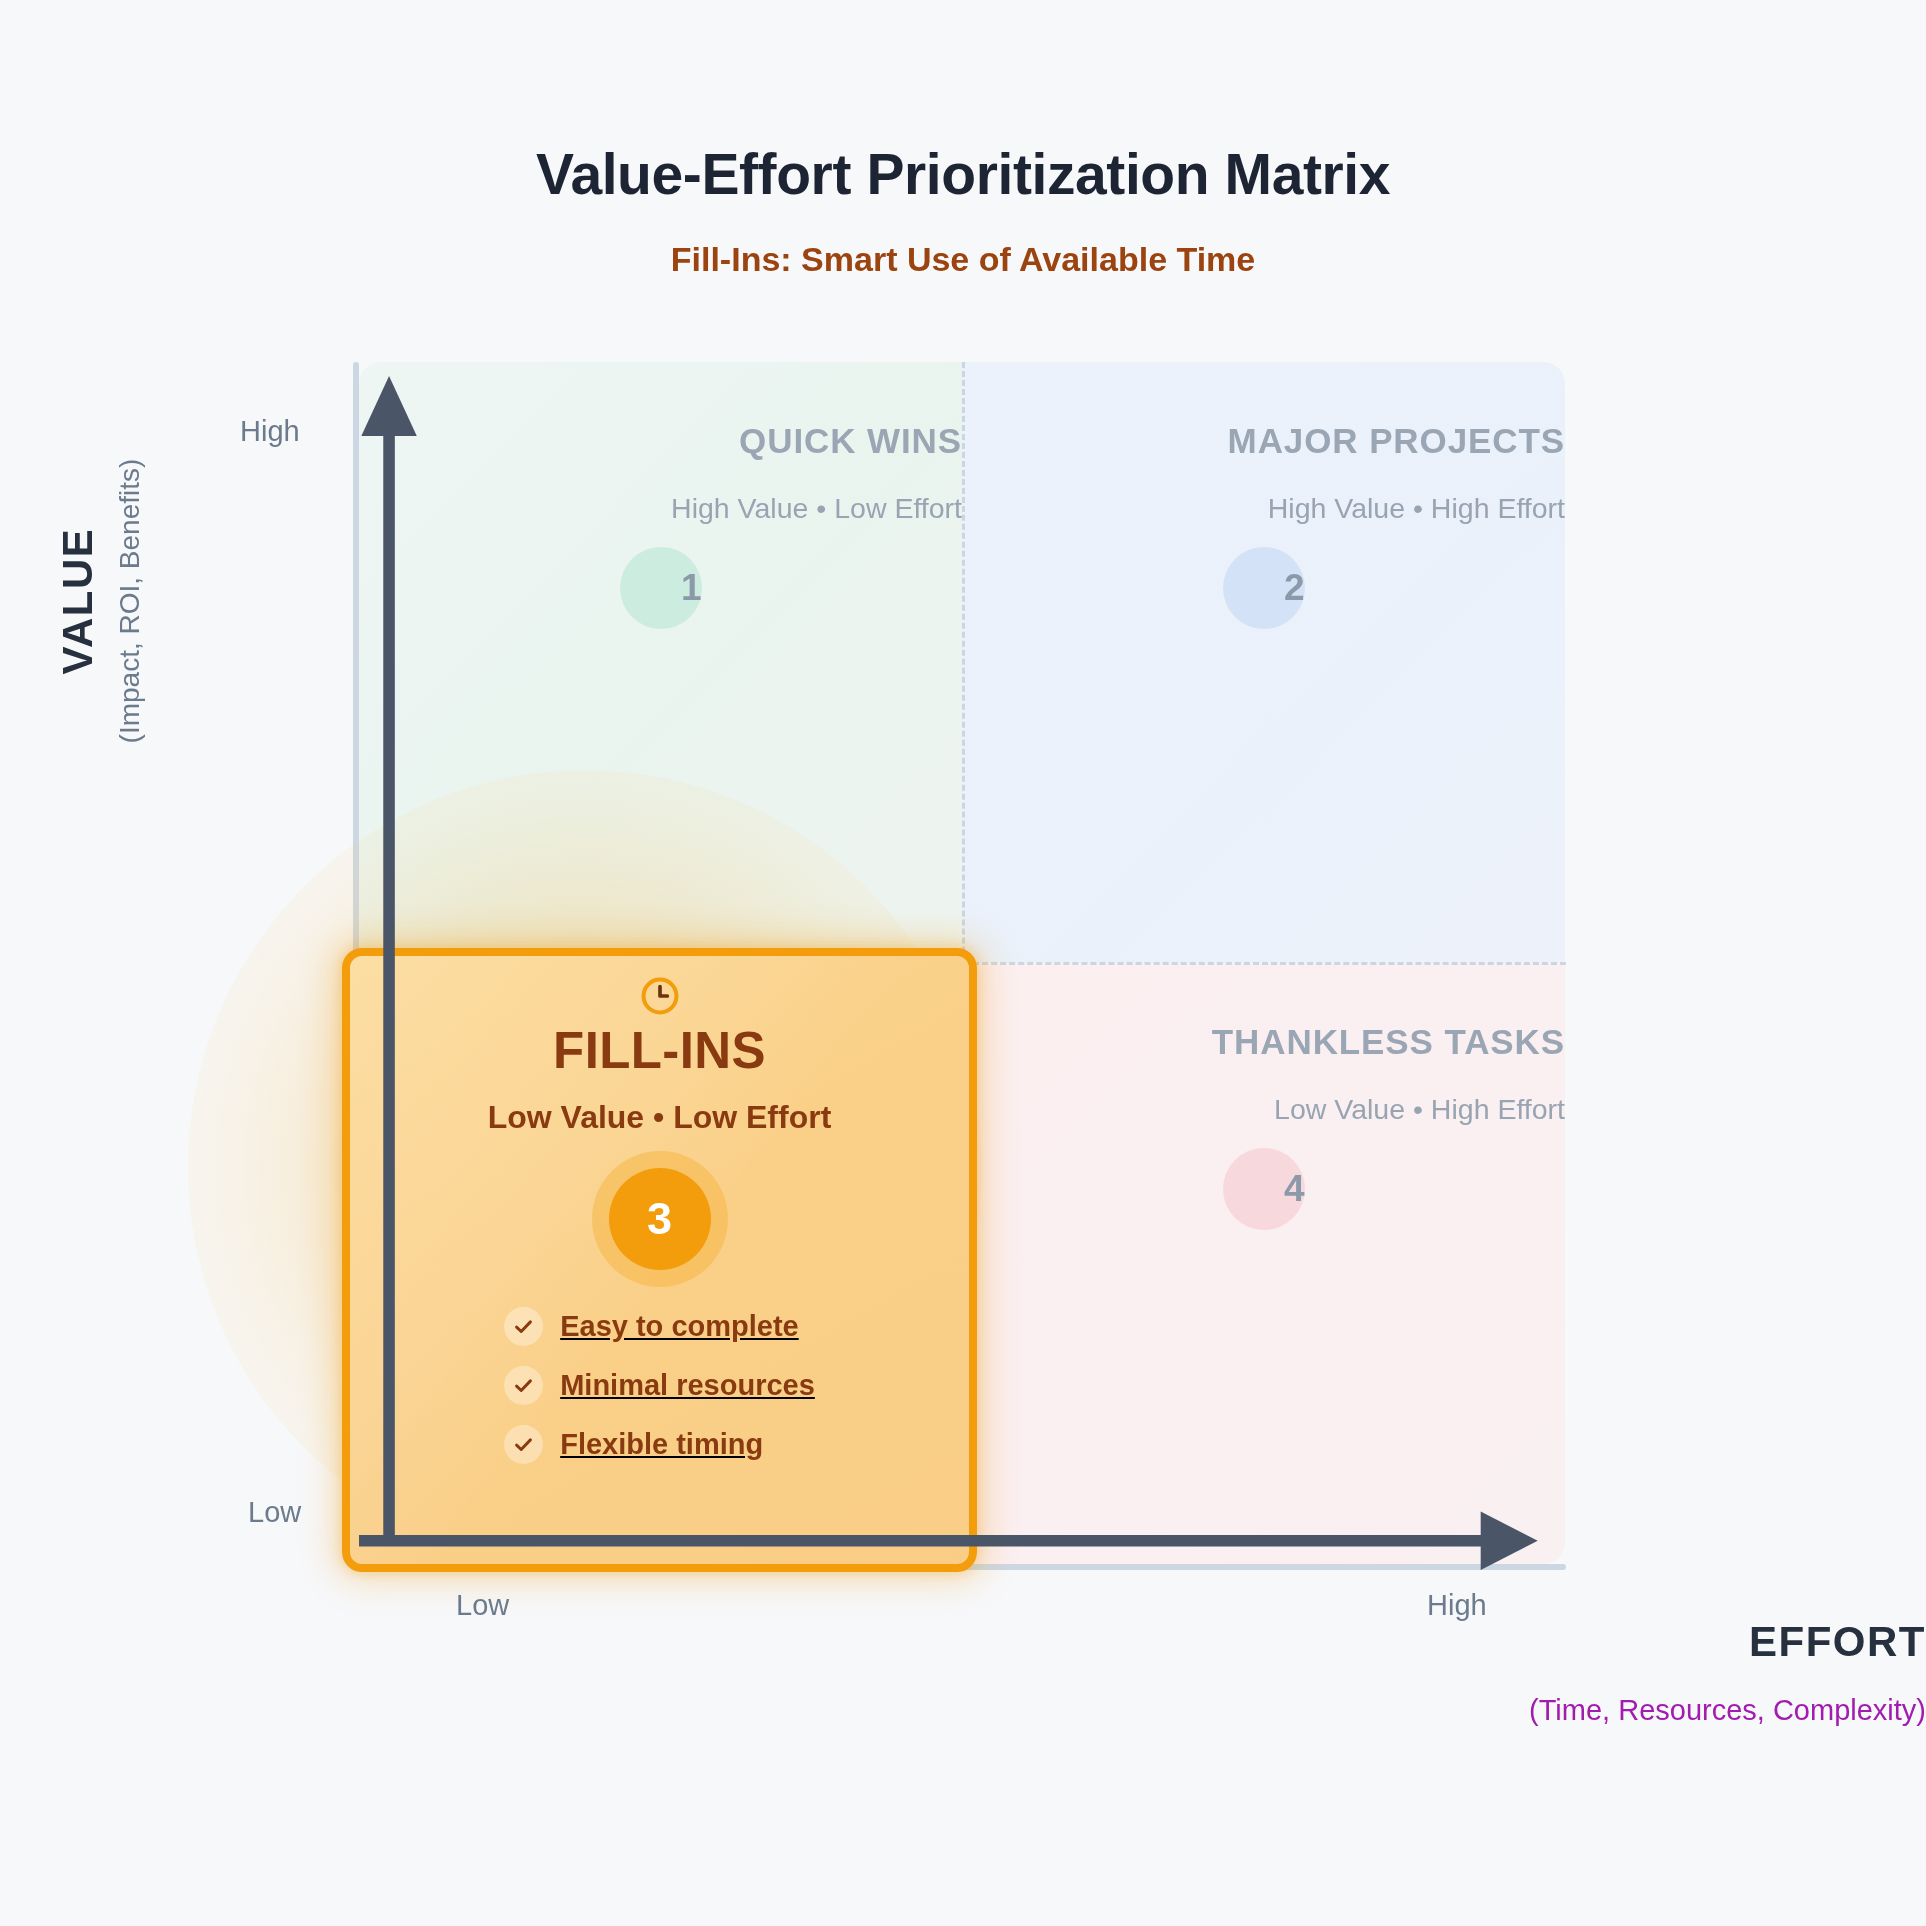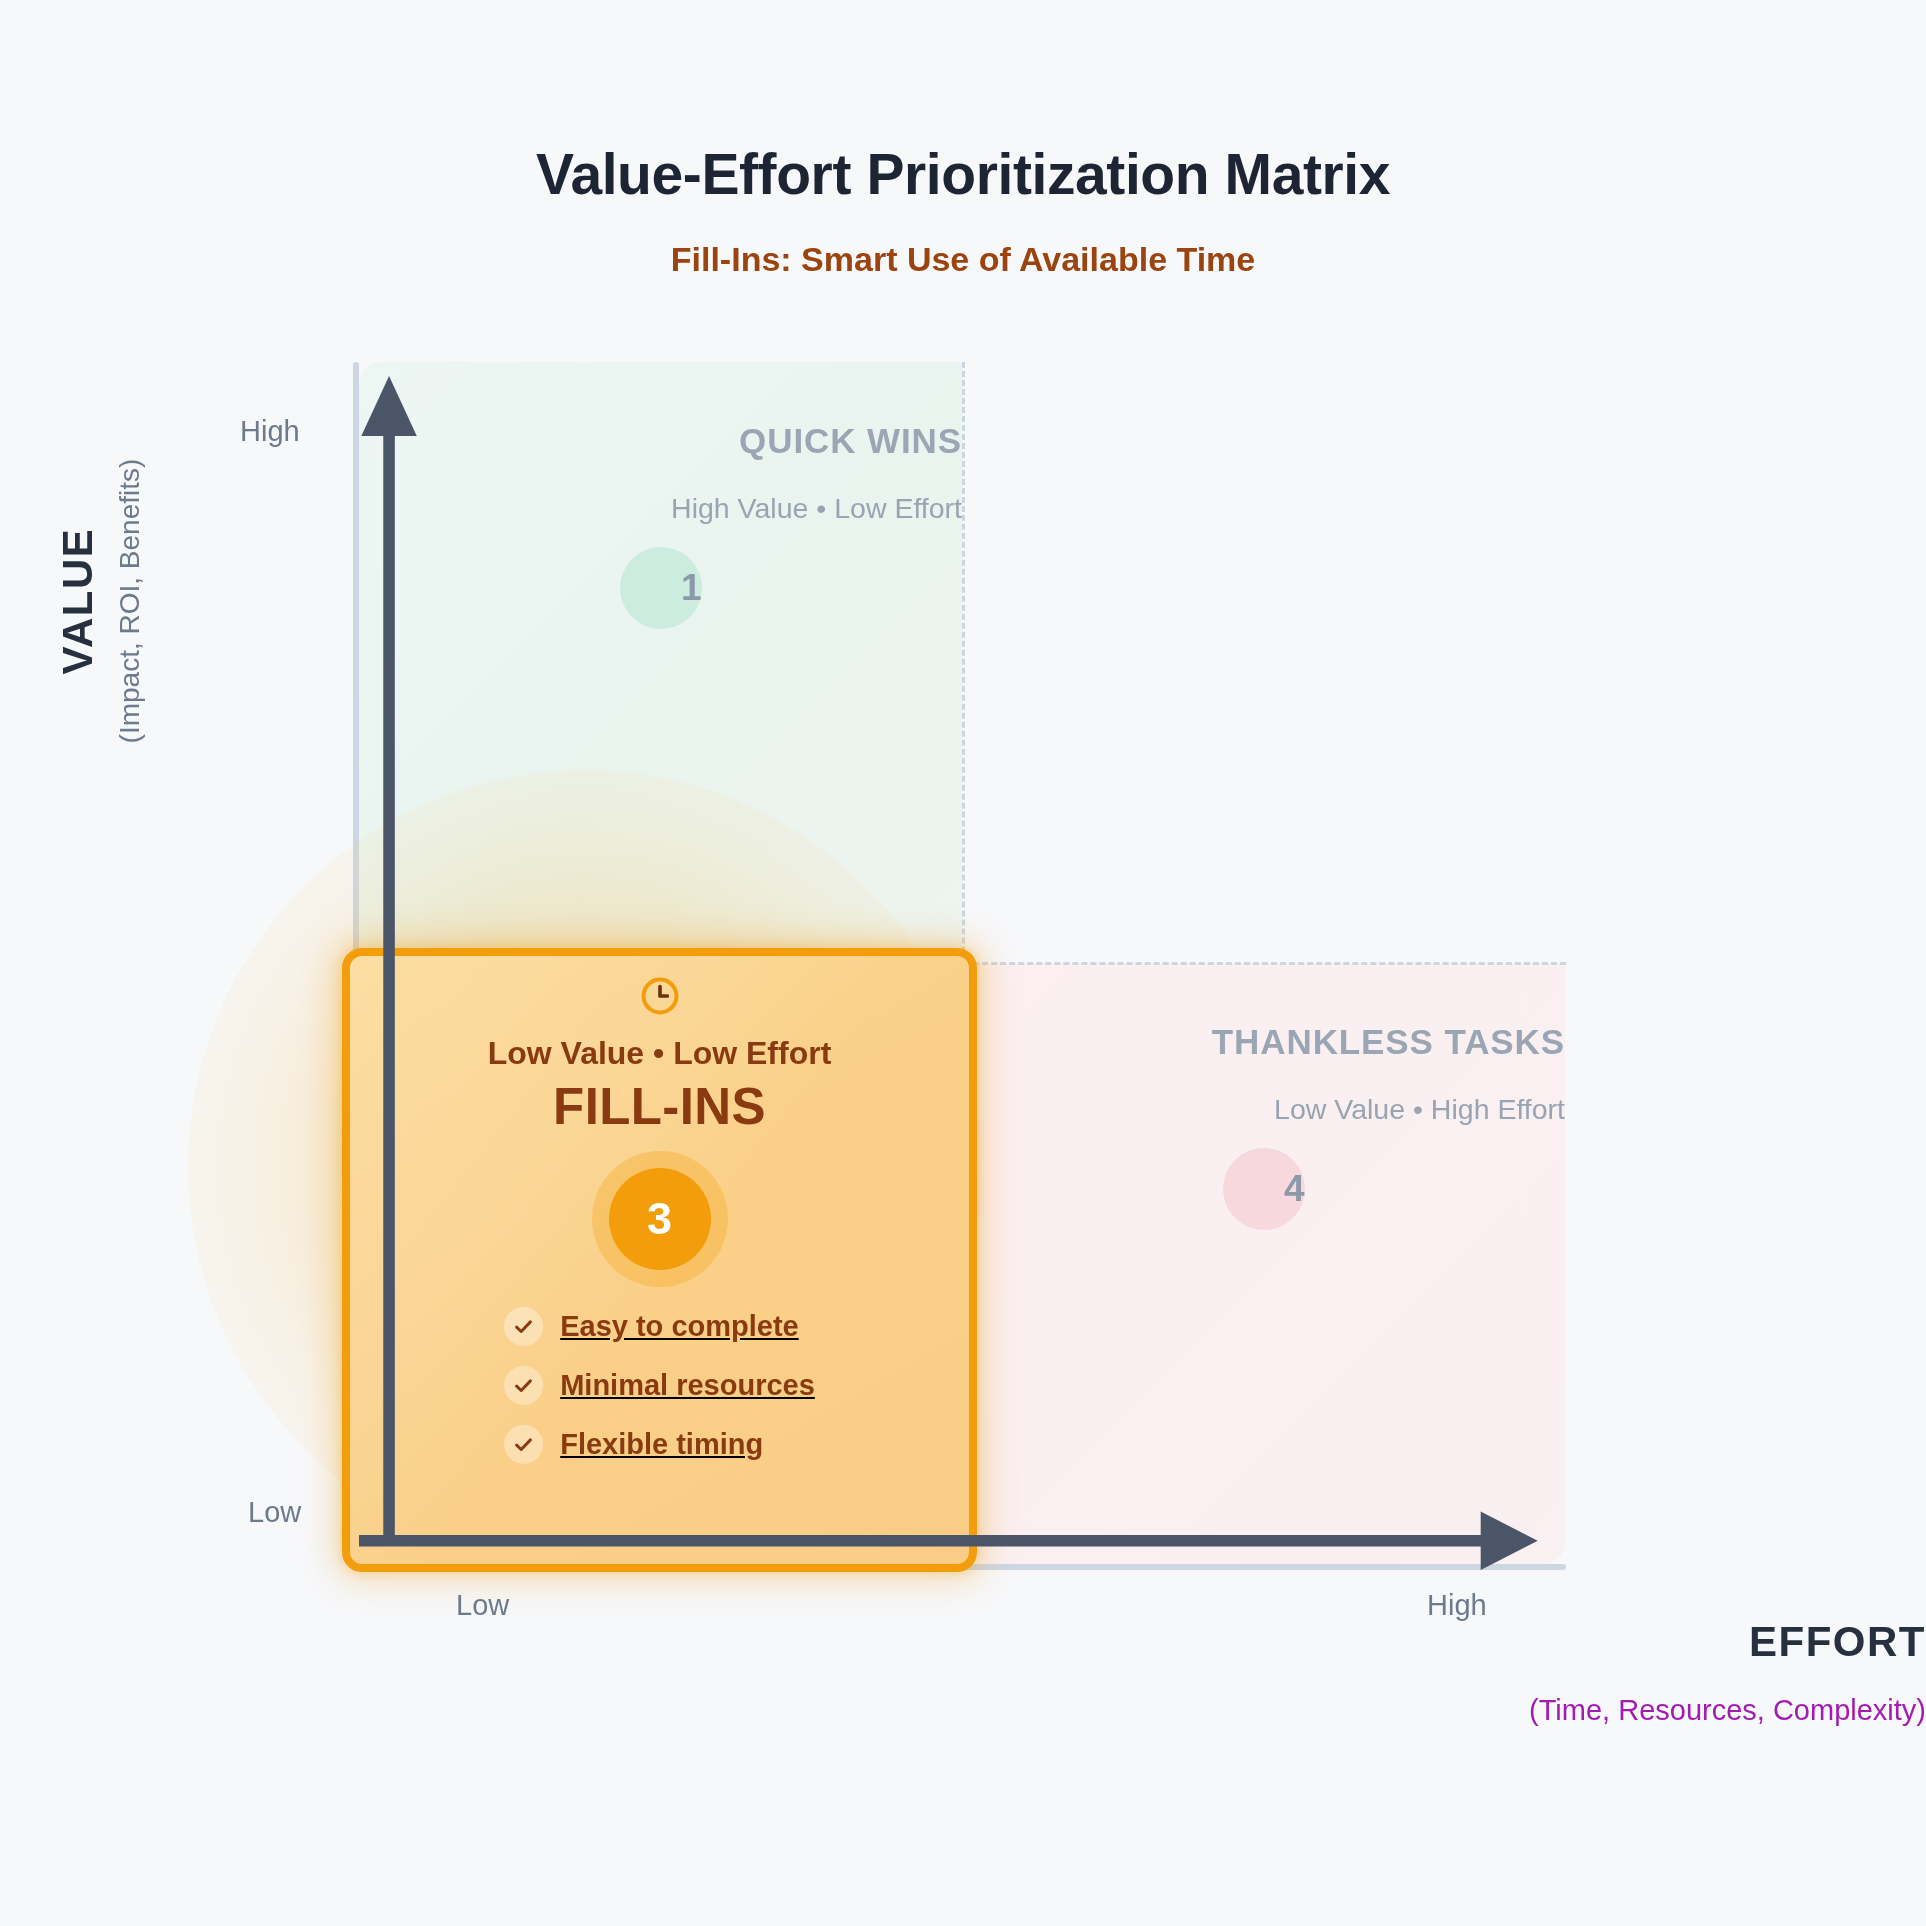--- a/index.html
+++ b/index.html
@@ -349,20 +349,27 @@
   <div id="matrix-bottom-border"></div>
 
   <div class="quad" id="quad-1">
     <div class="quad-inner">
       <div class="quad-name">QUICK WINS</div>
       <div class="quad-desc">High Value • Low Effort</div>
       <div class="quad-badge">1</div>
     </div>
   </div>
 
+  <div class="quad" id="quad-2">
+    <div class="quad-inner">
+      <div class="quad-name">MAJOR PROJECTS</div>
+      <div class="quad-desc">High Value • High Effort</div>
+      <div class="quad-badge">2</div>
+    </div>
+  </div>
 
   <div class="quad" id="quad-3"></div>
 
   <div class="quad" id="quad-4">
     <div class="quad-inner">
       <div class="quad-name">THANKLESS TASKS</div>
       <div class="quad-desc">Low Value • High Effort</div>
       <div class="quad-badge">4</div>
     </div>
   </div>
@@ -374,22 +381,22 @@
 
   <div id="fillins-box">
     <div id="fillins-sheen"></div>
     <div id="fillins-content">
 
       <svg id="clock-icon" viewBox="0 0 24 24">
         <circle cx="12" cy="12" r="9.4" fill="none" stroke="#f39c0c" stroke-width="2.3"></circle>
         <path d="M12 6.6 V12 H16.2" fill="none" stroke="#6b3410" stroke-width="2.1" stroke-linecap="round" stroke-linejoin="round"></path>
       </svg>
 
+      <div id="fillins-title">FILL-INS</div>
       <div id="fillins-desc">Low Value • Low Effort</div>
-      <div id="fillins-title">FILL-INS</div>
 
       <div id="fillins-badge-wrap">
         <div id="fillins-badge-halo"></div>
         <div id="fillins-badge">3</div>
       </div>
 
       <ul id="fillins-list">
         <li class="fillins-item">
           <span class="check-bubble">
             <svg width="23" height="23" viewBox="0 0 24 24">

